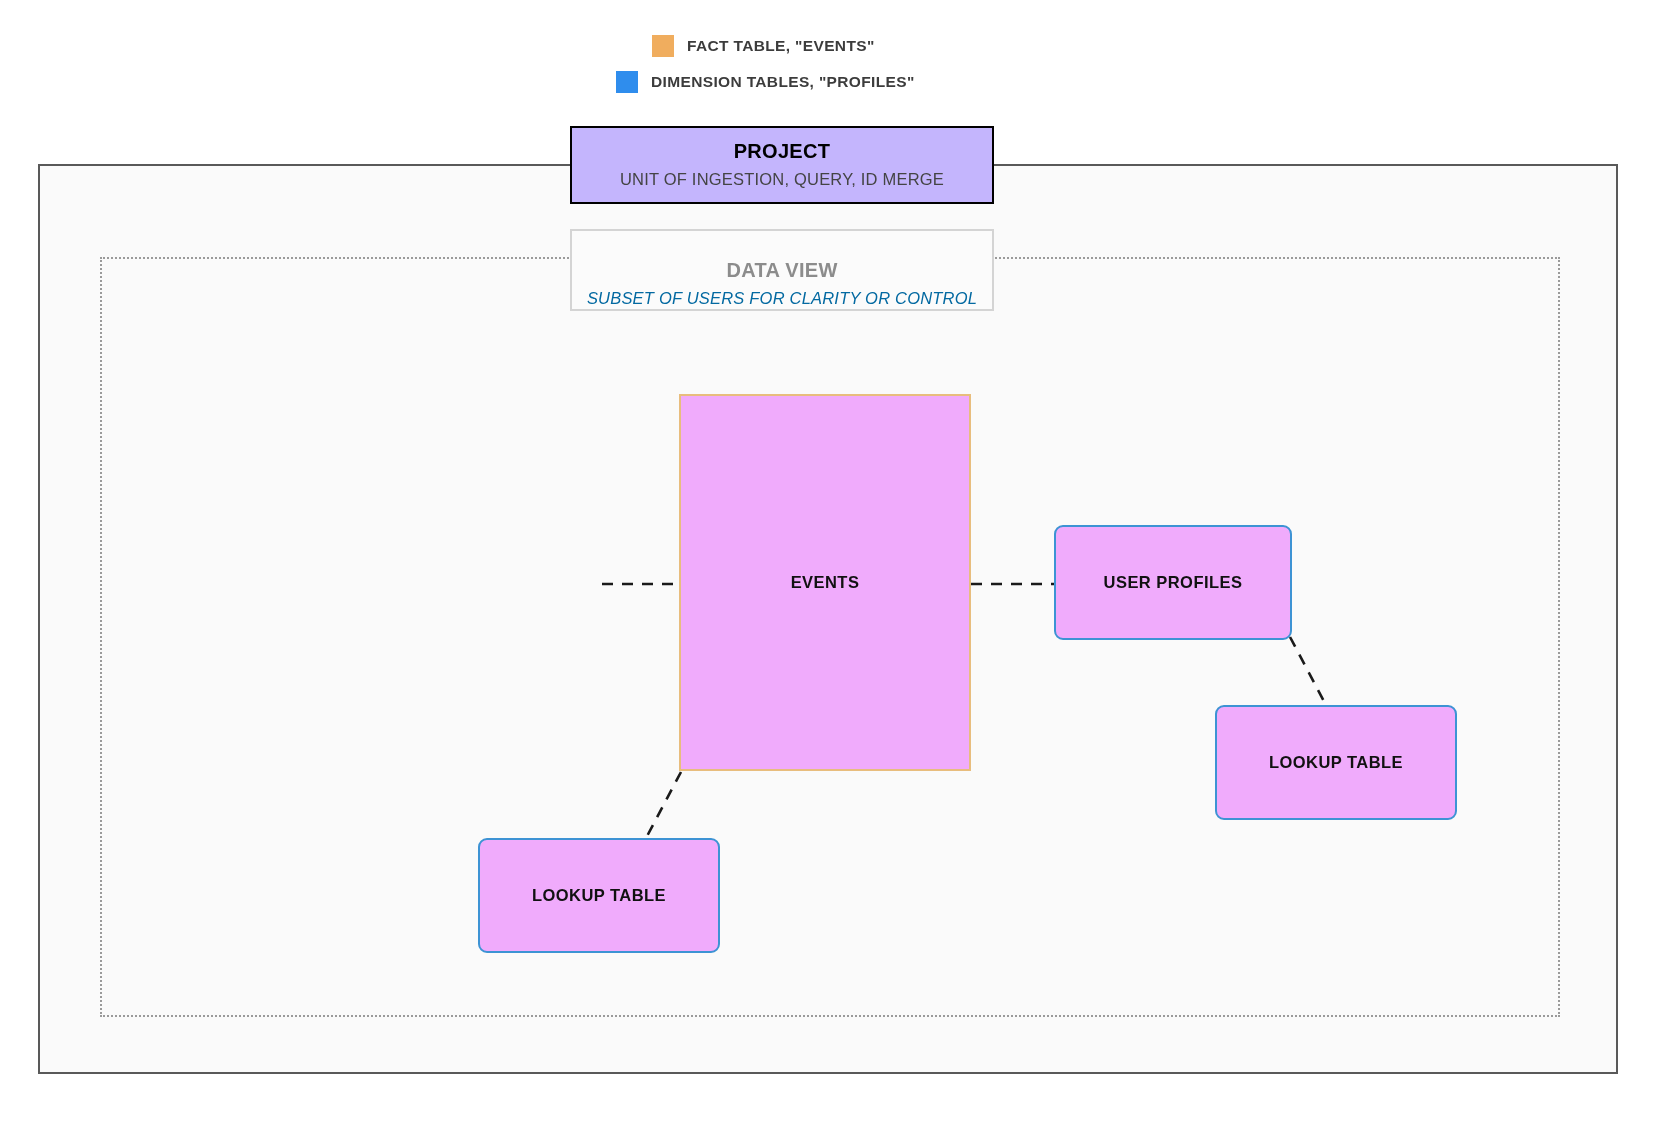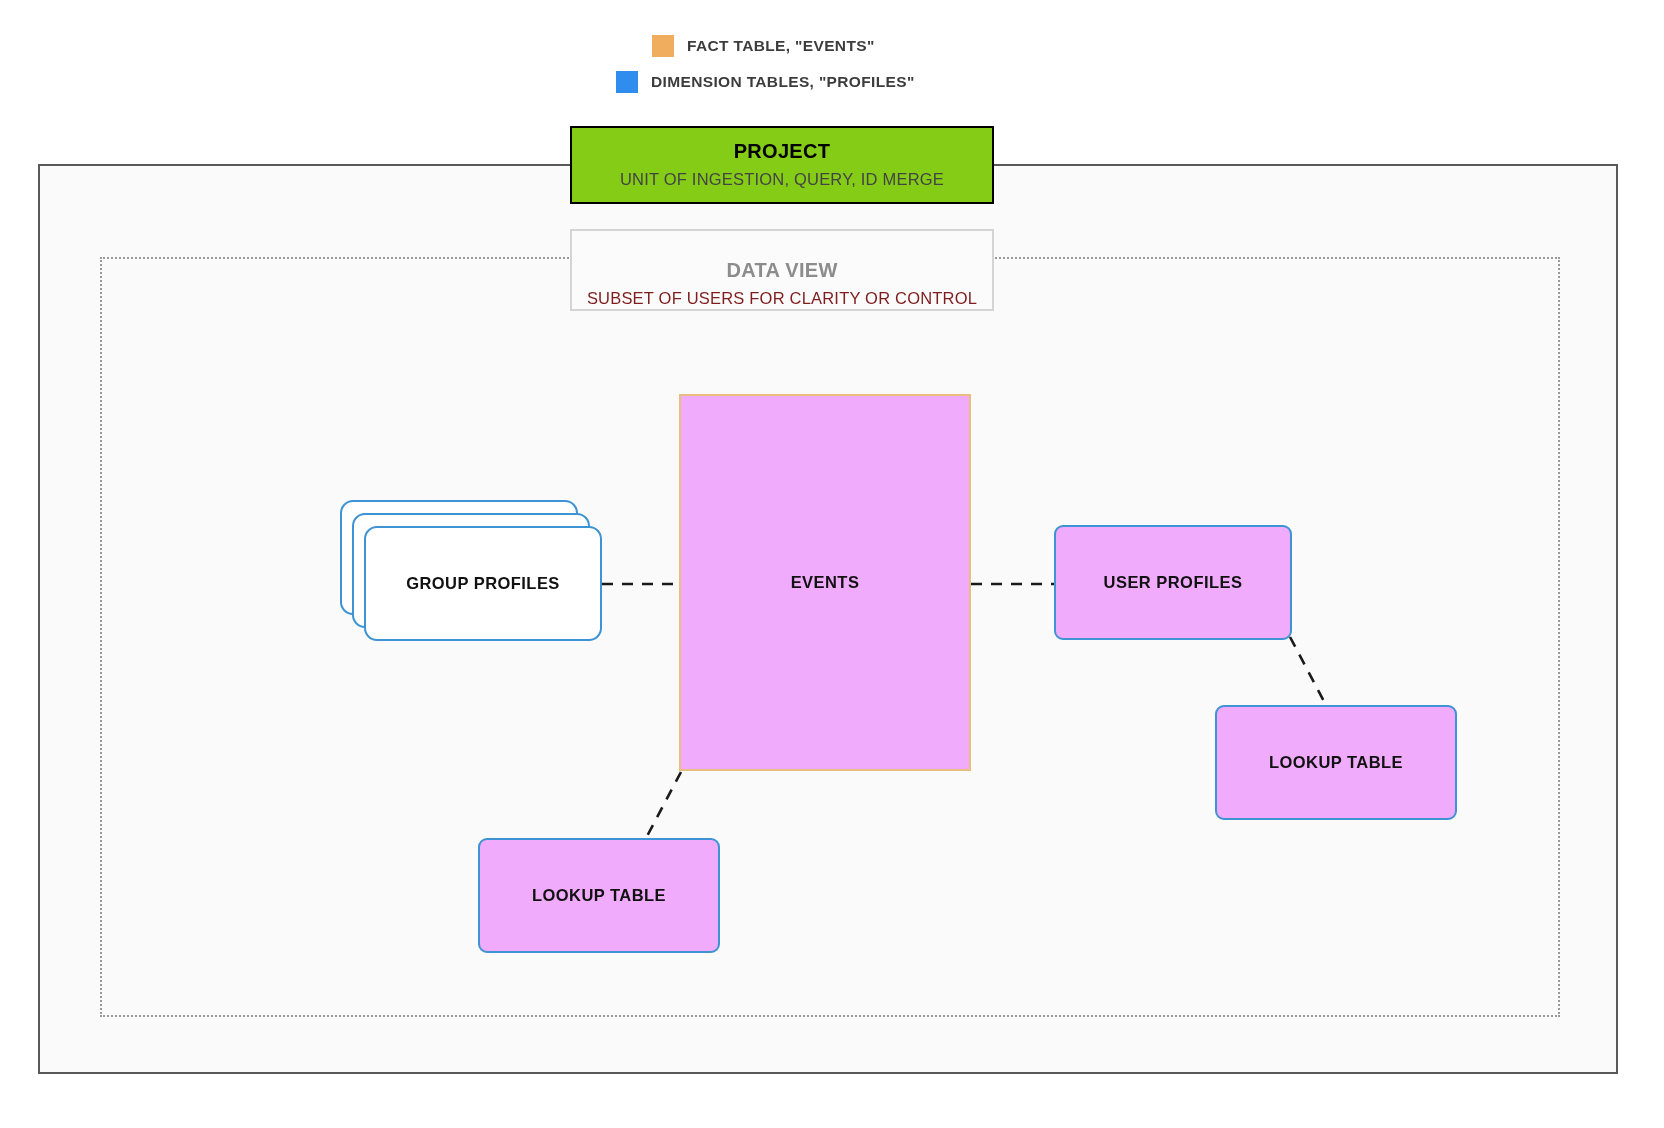--- a/index.html
+++ b/index.html
@@ -63,21 +63,21 @@
   }
 
   
   .label-box {
     position: absolute;
     box-sizing: border-box;
     display: flex;
     flex-direction: column;
     align-items: center;
     justify-content: center;
-    background: #84cc16;
+    background: #c4b5fd;
     text-align: center;
   }
   #project-label-box {
     left: 570px;
     top: 126px;
     width: 424px;
     height: 78px;
     border: 2px solid #000000;
     z-index: 5;
   }
@@ -99,21 +99,21 @@
   .label-sub {
     font-size: 16.5px;
     font-weight: normal;
     letter-spacing: 0.2px;
     line-height: 1.3;
     margin-top: 5px;
   }
   #project-label-box .label-title { color: #000000; }
   #project-label-box .label-sub   { color: #444444; }
   #dataview-label-box .label-title { color: #8c8c8c; margin-top: 27px; }
-  #dataview-label-box .label-sub   { color: #7f1d1d; }
+  #dataview-label-box .label-sub   { color: #0369a1; font-style: italic; }
 
   
   .node {
     position: absolute;
     box-sizing: border-box;
     display: flex;
     align-items: center;
     justify-content: center;
     background: #f0abfc;
     z-index: 4;
@@ -232,27 +232,20 @@
 
   <div class="label-box" id="dataview-label-box">
     <div class="label-title">DATA VIEW</div>
     <div class="label-sub">SUBSET OF USERS FOR CLARITY OR CONTROL</div>
   </div>
 
   <div class="node" id="node-events">
     <span class="node-label">EVENTS</span>
   </div>
 
-  <div id="group-profiles-stack">
-    <div class="stack-card" id="stack-card-back"></div>
-    <div class="stack-card" id="stack-card-mid"></div>
-    <div class="stack-card" id="stack-card-front">
-      <span class="node-label">GROUP PROFILES</span>
-    </div>
-  </div>
 
   <div class="node node-profile" id="node-user-profiles">
     <span class="node-label">USER PROFILES</span>
   </div>
 
   <div class="node node-profile" id="node-lookup-right">
     <span class="node-label">LOOKUP TABLE</span>
   </div>
 
   <div class="node node-profile" id="node-lookup-left">

